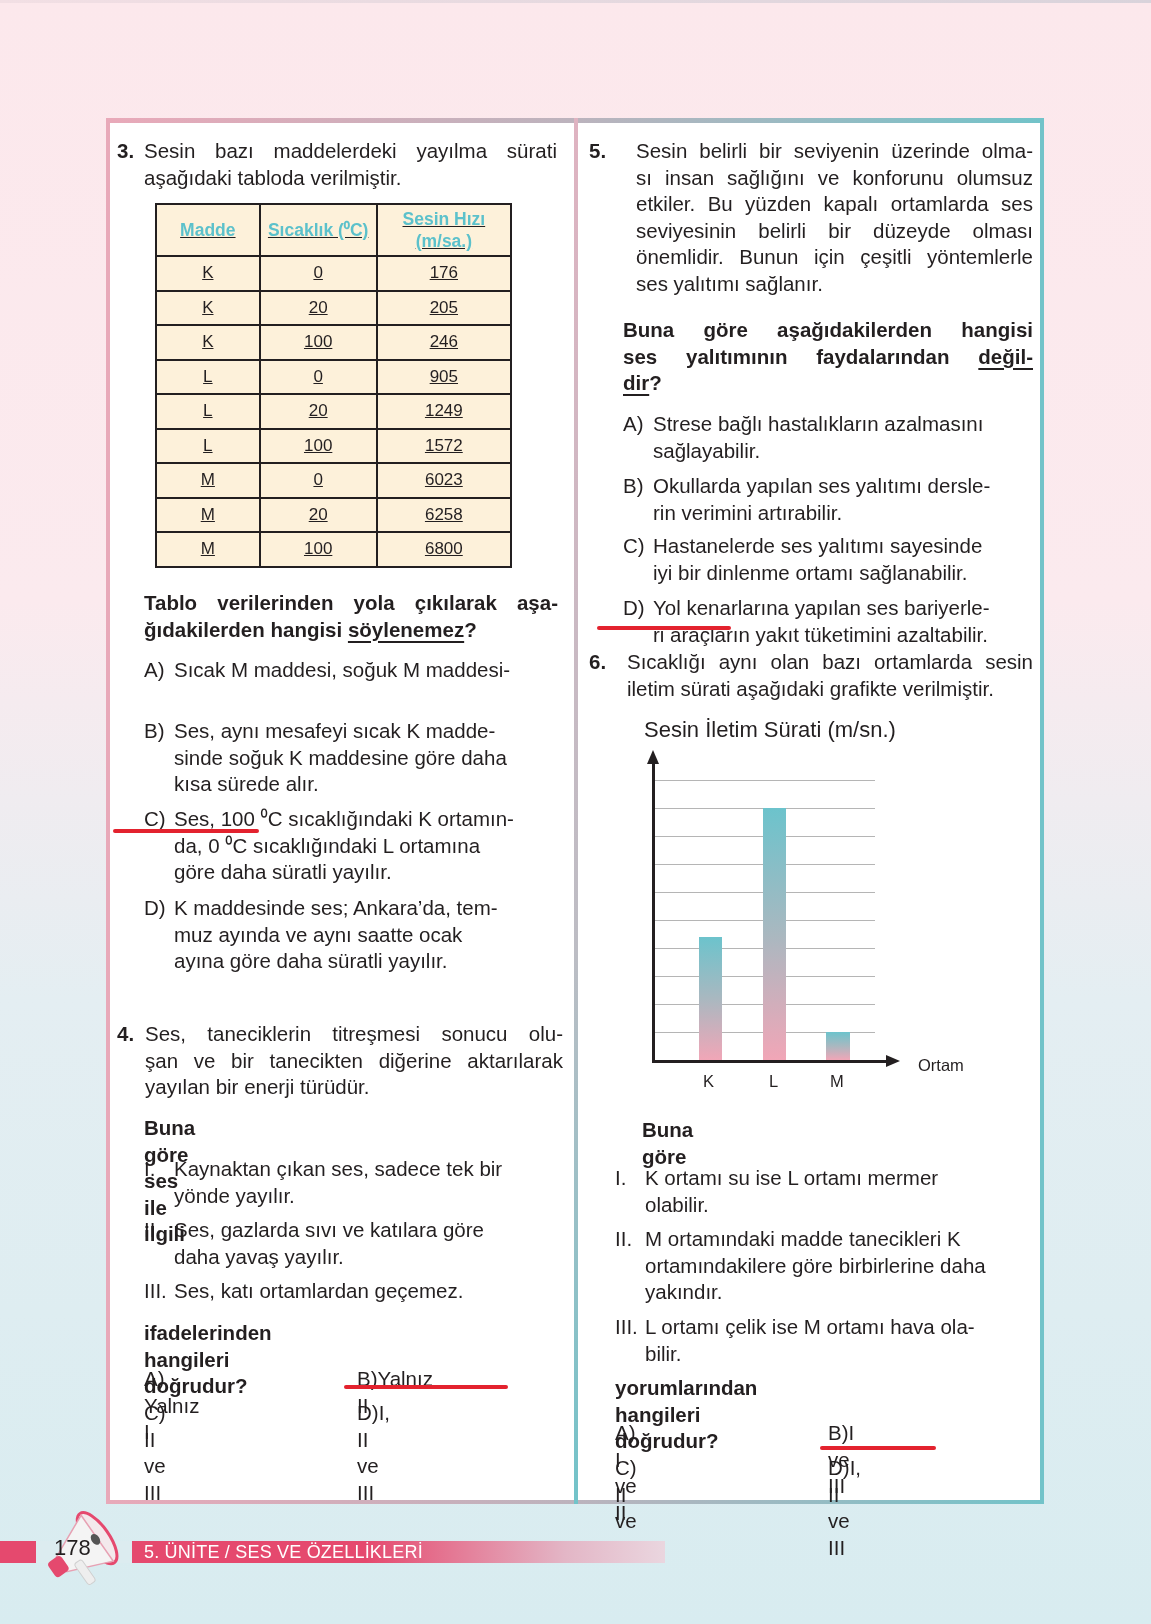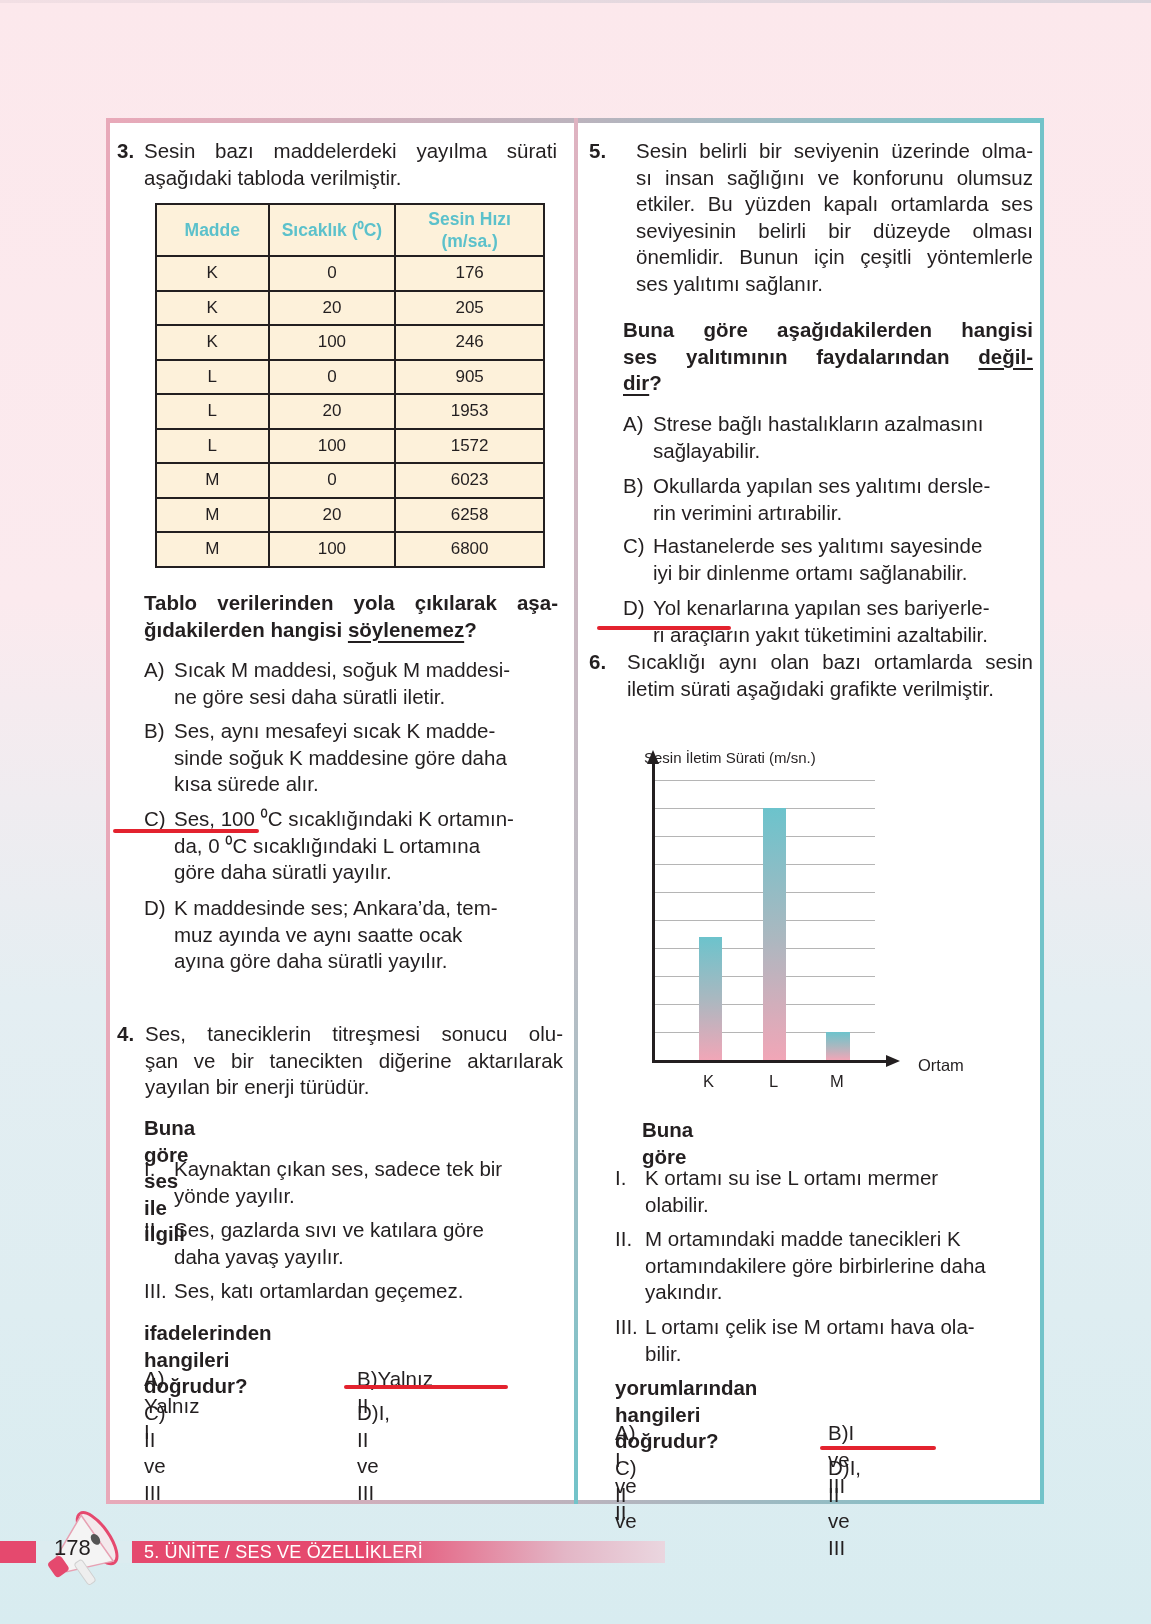--- a/index.html
+++ b/index.html
@@ -60,21 +60,21 @@
   <div class="bm"></div>
 </div>
 
 <div class="col" style="left:0;top:0;">
 
   <div class="q" style="left:117px;top:138px;width:440px;">
     <span class="qnum">3.</span>
     <div class="just" style="margin-left:27px;text-align-last:left;">Sesin bazı maddelerdeki yayılma sürati aşağıdaki tabloda verilmiştir.</div>
   </div>
 
-  <table class="data" style="left:155px;top:203px;width:390px;">
+  <table class="data" style="left:155px;top:203px;width:357px;text-decoration:underline;">
     <tbody>
         <tr>
       <th style="width:112px;"><span>Madde</span></th>
       <th style="width:126px;"><span>Sıcaklık (⁰C)</span></th>
       <th style="width:148px;"><span>Sesin Hızı</span><br><span>(m/sa.)</span></th>
     </tr>
     <tr>
           <td>K</td>
           <td>0</td>
           <td>176</td>
@@ -90,21 +90,21 @@
           <td>246</td>
         </tr>
     <tr>
           <td>L</td>
           <td>0</td>
           <td>905</td>
         </tr>
     <tr>
           <td>L</td>
           <td>20</td>
-          <td>1953</td>
+          <td>1249</td>
         </tr>
     <tr>
           <td>L</td>
           <td>100</td>
           <td>1572</td>
         </tr>
     <tr>
           <td>M</td>
           <td>0</td>
           <td>6023</td>
@@ -124,21 +124,20 @@
 
   <div class="q bold" style="left:144px;top:590px;width:414px;">
     <div class="just" style="text-align-last:justify;">Tablo verilerinden yola çıkılarak aşa-</div>
     <div><span>ğıdakilerden hangisi </span><span class="ul">söylenemez</span><span>?</span></div>
   </div>
 
   <div class="opt" style="left:144px;top:657px;width:420px;">
     <span class="lbl">A)</span>
     <div class="txt">
         <div>Sıcak M maddesi, soğuk M maddesi-</div>
-        <div>ne göre sesi daha süratli iletir.</div>
       </div>
   </div>
   <div class="opt" style="left:144px;top:718px;width:420px;">
     <span class="lbl">B)</span>
     <div class="txt">
         <div>Ses, aynı mesafeyi sıcak K madde-</div>
         <div>sinde soğuk K maddesine göre daha</div>
         <div>kısa sürede alır.</div>
       </div>
   </div>
@@ -258,21 +257,21 @@
 
   <div class="q" style="left:589px;top:649px;width:444px;">
     <span class="qnum">6.</span>
     <div style="margin-left:38px;">
       <div class="just" style="text-align-last:justify;">Sıcaklığı aynı olan bazı ortamlarda sesin</div>
       <div>iletim sürati aşağıdaki grafikte verilmiştir.</div>
     </div>
   </div>
 
   <div class="chart" style="left:0;top:0;">
-    <div style="position:absolute;left:644px;top:720px;font-size:15px;line-height:20px;white-space:nowrap;margin-top:28px;">Sesin İletim Sürati (m/sn.)</div>
+    <div style="position:absolute;left:644px;top:720px;font-size:22px;line-height:20px;white-space:nowrap;">Sesin İletim Sürati (m/sn.)</div>
     <div class="grid" style="left:654px;top:780px;width:221px;"></div>
     <div class="grid" style="left:654px;top:808px;width:221px;"></div>
     <div class="grid" style="left:654px;top:836px;width:221px;"></div>
     <div class="grid" style="left:654px;top:864px;width:221px;"></div>
     <div class="grid" style="left:654px;top:892px;width:221px;"></div>
     <div class="grid" style="left:654px;top:920px;width:221px;"></div>
     <div class="grid" style="left:654px;top:948px;width:221px;"></div>
     <div class="grid" style="left:654px;top:976px;width:221px;"></div>
     <div class="grid" style="left:654px;top:1004px;width:221px;"></div>
     <div class="grid" style="left:654px;top:1032px;width:221px;"></div>

